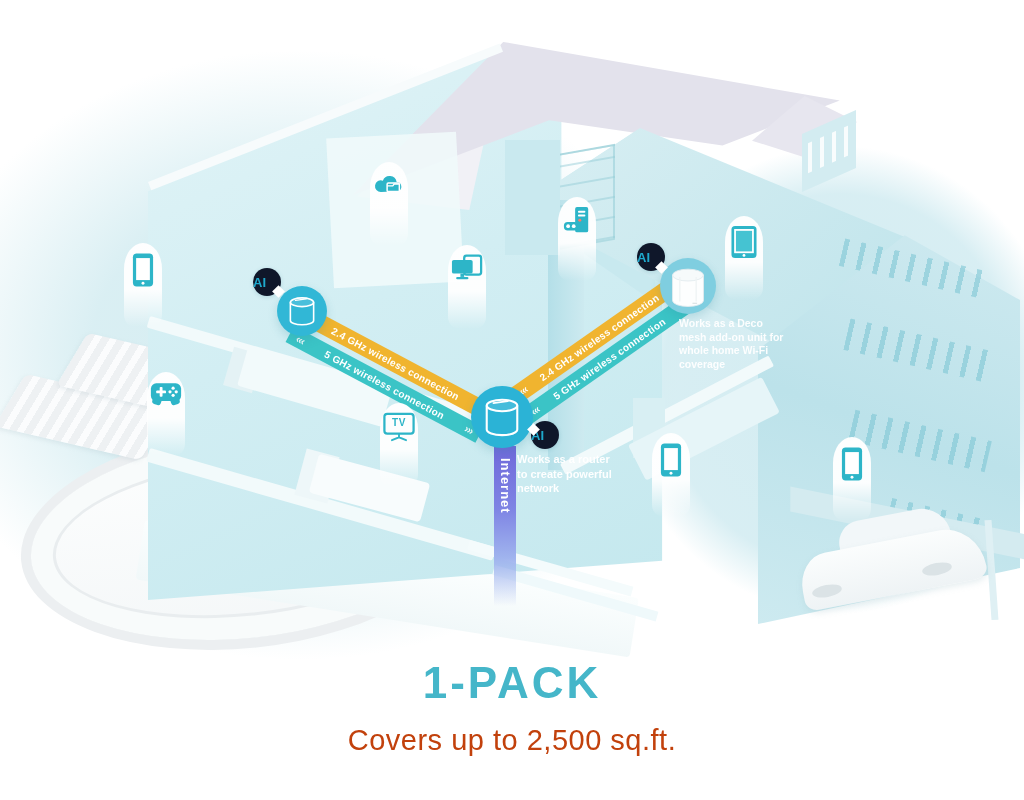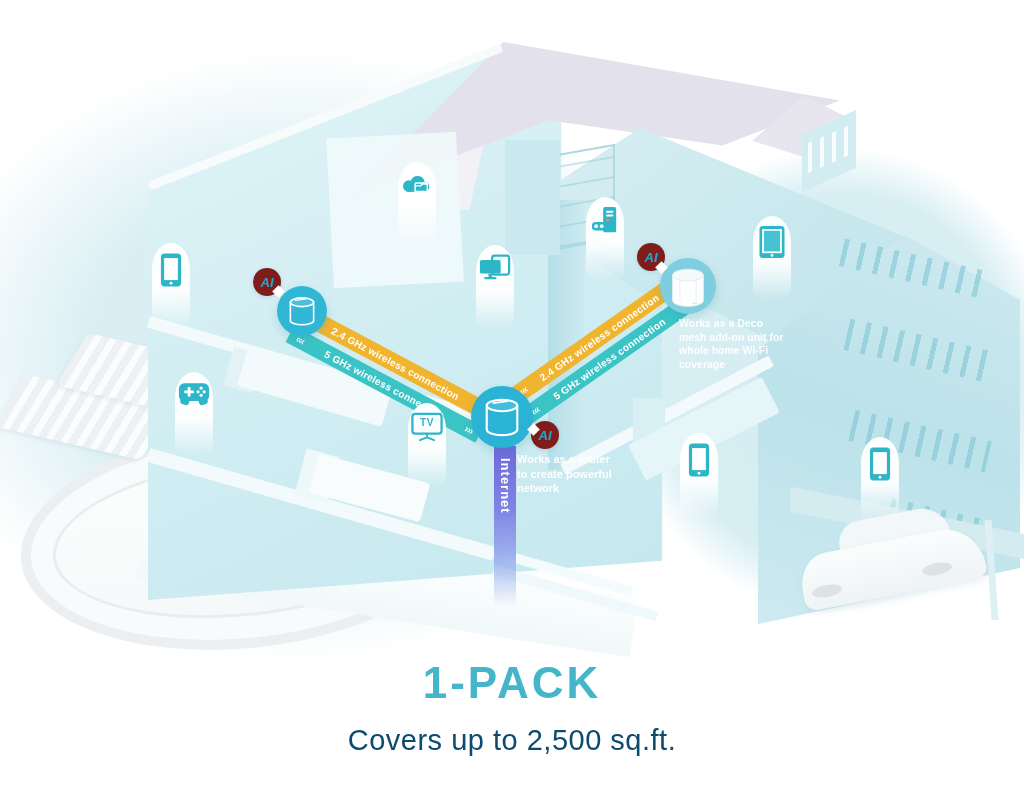--- a/index.html
+++ b/index.html
@@ -93,53 +93,53 @@
   .band-24{background:#f0b42f;}
   .band-5{background:#3bc4c6;}
   .band-l24{left:305px;top:305px;width:215px;transform:rotate(28deg);}
   .band-l5{left:294px;top:326px;width:215px;transform:rotate(28deg);}
   .band-r24{left:508px;top:390px;width:210px;transform:rotate(-35deg);}
   .band-r5{left:520px;top:410px;width:205px;transform:rotate(-35deg);}
 
   
   .pin{position:absolute;width:38px;height:84px;z-index:5;
     background:linear-gradient(180deg,rgba(255,255,255,.97) 0%,rgba(255,255,255,.95) 55%,rgba(255,255,255,0) 100%);
-    border-radius:19px 19px 12px 12px / 26px 26px 12px 12px;margin-left:28px;}
+    border-radius:19px 19px 12px 12px / 26px 26px 12px 12px;}
   .pin svg{position:absolute;left:50%;top:9px;transform:translateX(-50%);}
   .tv-label{position:absolute;left:0;top:14px;width:100%;text-align:center;
     font-size:10px;font-weight:700;color:#2db5c8;letter-spacing:.5px;}
 
   
   .unit{position:absolute;border-radius:50%;display:flex;align-items:center;justify-content:center;z-index:6;
     box-shadow:0 4px 10px rgba(50,140,160,.22);}
   .unit-left{left:277px;top:286px;width:50px;height:50px;background:#31b7d6;}
   .unit-main{left:471px;top:386px;width:62px;height:62px;background:#2bb3d6;}
   .unit-addon{left:660px;top:258px;width:56px;height:56px;background:#7fcee0;}
 
   
-  .ai-badge{position:absolute;width:28px;height:28px;background:#7f1d1d;border-radius:50%;z-index:7;
-    display:flex;align-items:center;justify-content:center;box-shadow:0 1px 4px rgba(40,120,140,.2);font-style:italic;}
+  .ai-badge{position:absolute;width:28px;height:28px;background:#0f172a;border-radius:50%;z-index:7;
+    display:flex;align-items:center;justify-content:flex-start;box-shadow:0 1px 4px rgba(40,120,140,.2);}
   .ai-badge span{color:#1ea9cd;font-weight:700;font-size:13px;}
   .ai-badge::after{content:"";position:absolute;width:9px;height:9px;background:#fff;transform:rotate(45deg);}
   .ai-left{left:253px;top:268px;}
   .ai-left::after{right:-2px;bottom:0px;}
   .ai-main{left:531px;top:421px;}
   .ai-main::after{left:-2px;top:4px;}
   .ai-addon{left:637px;top:243px;}
   .ai-addon::after{right:-1px;bottom:-1px;}
 
   
   .caption{position:absolute;color:rgba(255,255,255,.97);z-index:7;font-weight:600;}
   .caption-main{left:517px;top:452px;width:102px;font-size:11px;line-height:1.32;}
   .caption-addon{left:679px;top:317px;width:112px;font-size:10.5px;line-height:1.3;color:rgba(255,255,255,.94);}
 
   
   .footer{position:absolute;left:0;top:658px;width:100%;text-align:center;z-index:8;}
   .pack-title{font-size:44px;font-weight:700;letter-spacing:3px;color:#45b6c9;}
-  .pack-subtitle{margin-top:16px;font-size:29px;font-weight:400;color:#0c4a6e;letter-spacing:.5px;}
+  .pack-subtitle{margin-top:16px;font-size:29px;font-weight:400;color:#c2410c;letter-spacing:.5px;}
 </style>
 </head>
 <body>
 
 <div class="stage">
 
   <div class="abs blob-left"></div>
   <div class="abs blob-right"></div>
 
   <div>

